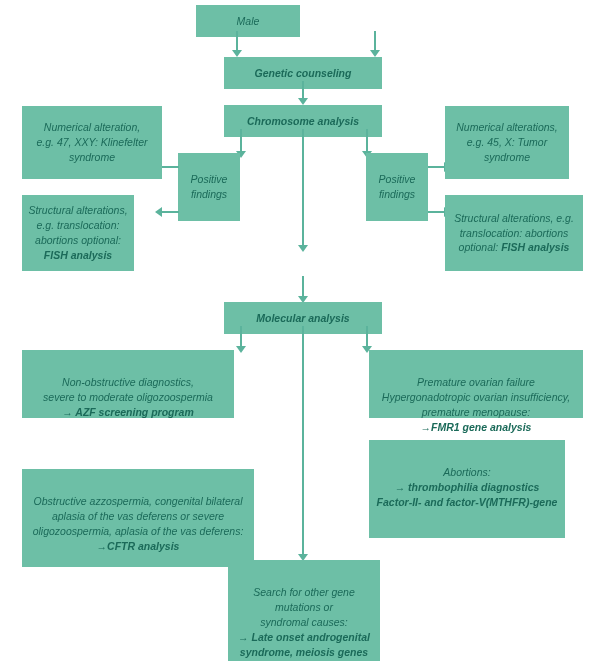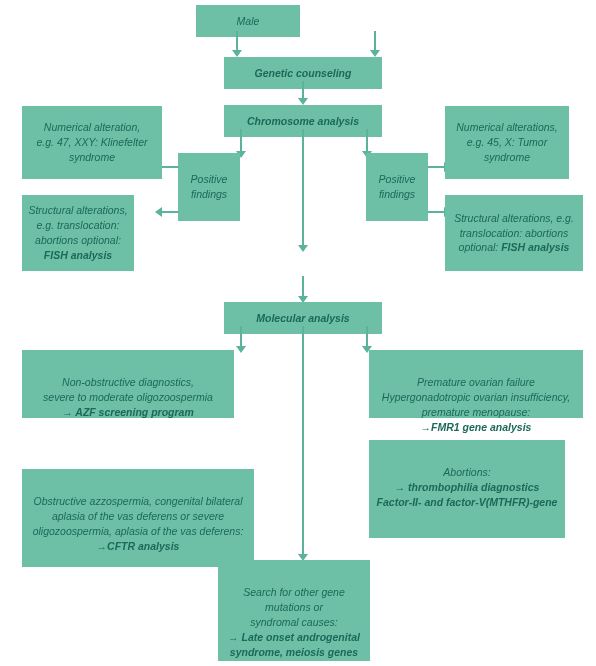--- a/index.html
+++ b/index.html
@@ -214,21 +214,21 @@
   </div>
 
   <div class="node top-align" style="left:369px; top:440px; width:196px; height:98px;">
     <span class="inner">
       <span>Abortions:</span><br>
       <span class="hl">→ thrombophilia diagnostics</span><br>
       <span class="hl">Factor-II- and factor-V(MTHFR)-gene</span>
     </span>
   </div>
 
-  <div class="node top-align" style="left:218px; top:560px; width:152px; height:101px;">
+  <div class="node top-align" style="left:228px; top:560px; width:152px; height:101px;">
     <span class="inner">
       <span>Search for other gene</span><br>
       <span>mutations or</span><br>
       <span>syndromal causes:</span><br>
       <span class="hl">→ Late onset androgenital</span><br>
       <span class="hl">syndrome, meiosis genes</span>
     </span>
   </div>
 
 </div>

